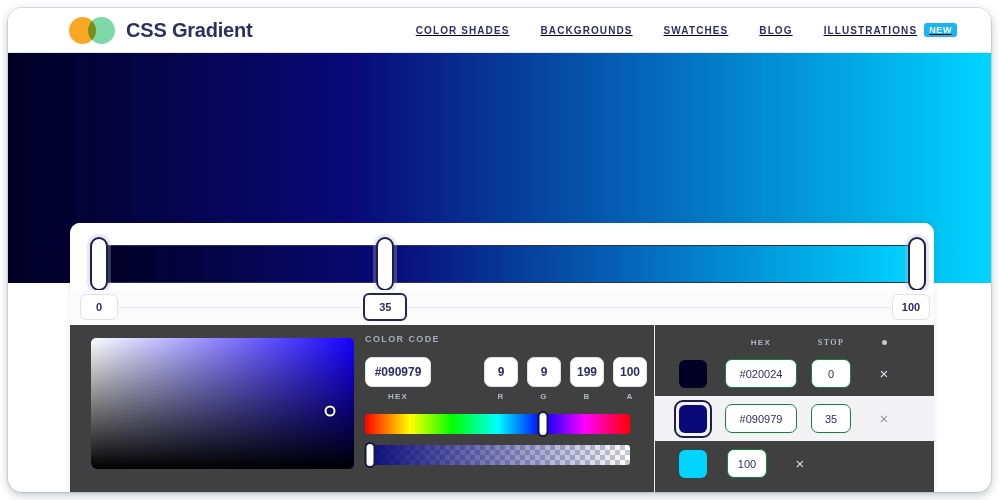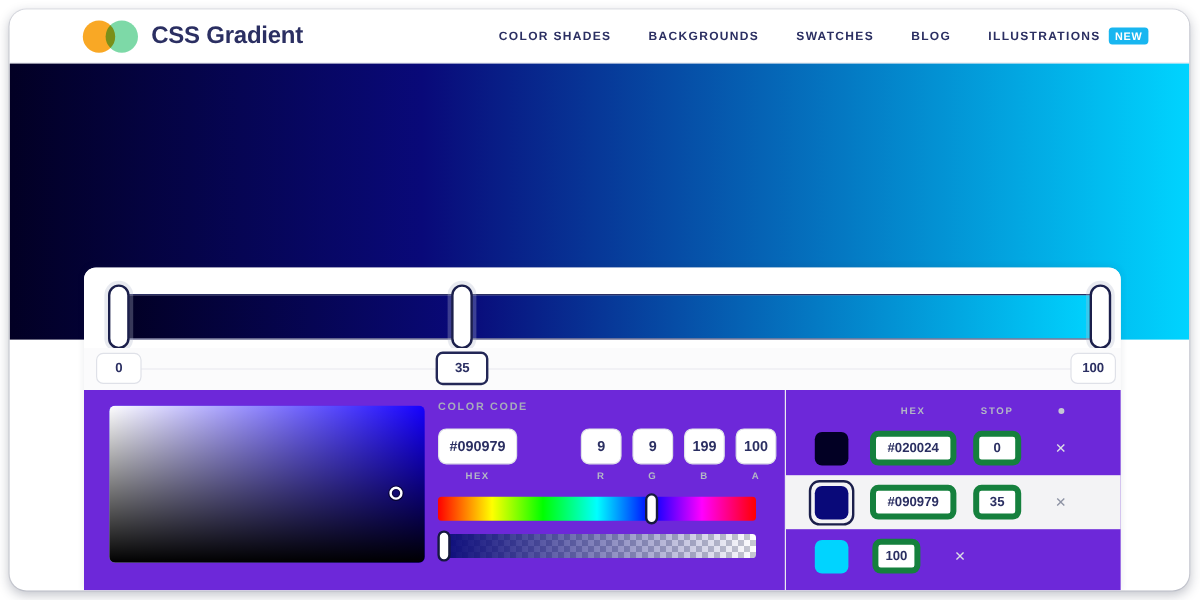--- a/index.html
+++ b/index.html
@@ -64,20 +64,21 @@
     color: #2b2f62;
     letter-spacing: -0.2px;
   }
 
   #main-nav {
     margin-left: auto;
     margin-right: 34px;
     display: flex;
     align-items: center;
     gap: 31px;
+    text-decoration: underline;
   }
   .nav-link {
     font-size: 10px;
     font-weight: bold;
     letter-spacing: 1.1px;
     color: #2b2f62;
     text-transform: uppercase;
     white-space: nowrap;
     cursor: pointer;
   }
@@ -179,21 +180,21 @@
     height: 28px;
     top: 3px;
   }
 
   
   #editor-body {
     position: absolute;
     left: 0; top: 102px;
     width: 864px;
     height: 167px;
-    background: #6d28d9;
+    background: #404040;
     display: flex;
   }
 
   
   #picker-col {
     width: 292px;
     padding: 13px 0 0 21px;
   }
   #sv-picker {
     position: relative;
@@ -308,21 +309,21 @@
   }
   .head-cell {
     font-size: 8px;
     font-weight: bold;
     letter-spacing: 1.4px;
     color: #b3b7c5;
     text-align: center;
   }
   .col-swatch { width: 52px; }
   .col-hex    { width: 84px; }
-  .col-stop   { width: 56px; }
+  .col-stop   { width: 56px; font-family: Liberation Serif, serif; }
   .col-del    { width: 50px; display: flex; justify-content: center; }
   #head-dot {
     width: 5px; height: 5px;
     border-radius: 50%;
     background: #c4c7d3;
   }
 
   .stop-row {
     display: flex;
     align-items: center;
@@ -340,27 +341,27 @@
     padding: 3px;
     border-radius: 9px;
     border: 2px solid transparent;
   }
   .stop-row.selected .swatch-wrap { border-color: #1b1f4b; }
   .hex-cell  { width: 84px; display: flex; justify-content: center; }
   .stop-cell { width: 56px; display: flex; justify-content: center; }
   .row-field {
     height: 29px;
     background: #ffffff;
-    border: 5px solid #15803d;
+    border: 1px solid #15803d;
     border-radius: 7px;
     display: flex;
     align-items: center;
     justify-content: center;
     font-size: 11px;
-    font-weight: bold;
+    font-weight: normal;
     color: #2b2f62;
     cursor: text;
   }
   .row-hex  { width: 72px; }
   .row-stop { width: 40px; }
   .del-cell { width: 50px; display: flex; justify-content: center; }
   .del-x {
     font-size: 15px;
     color: #dcdee5;
     line-height: 1;

